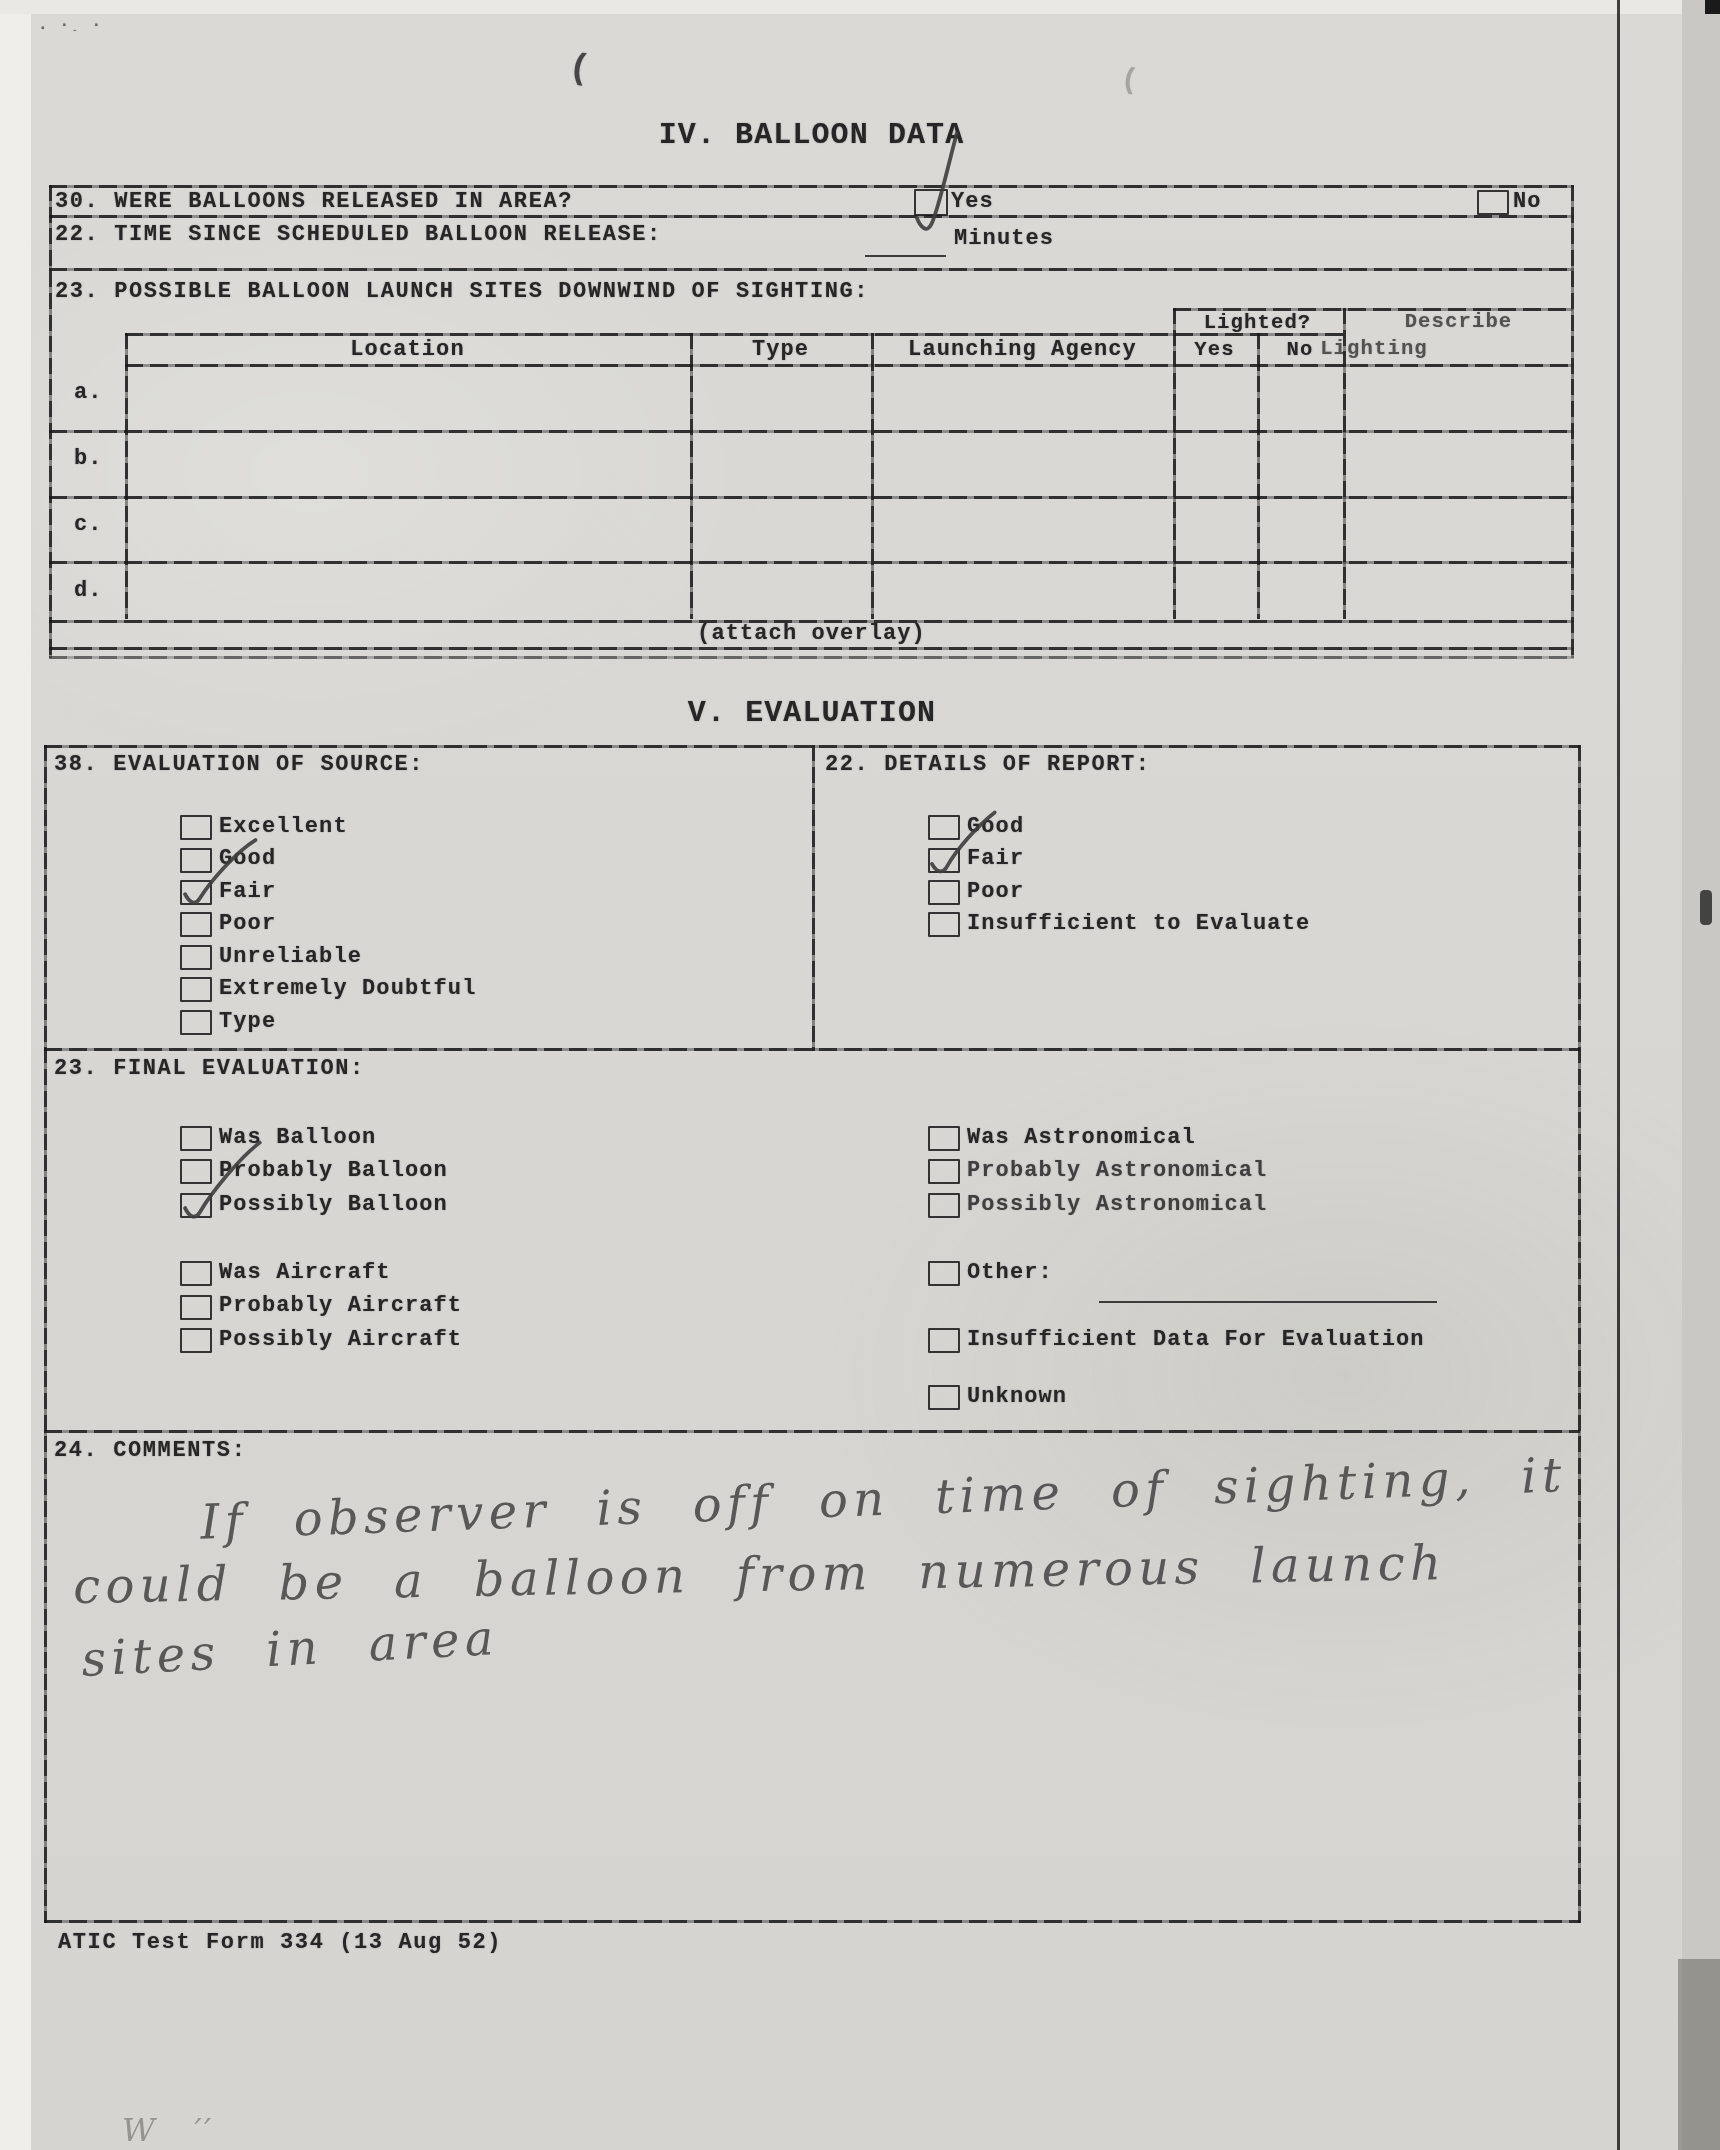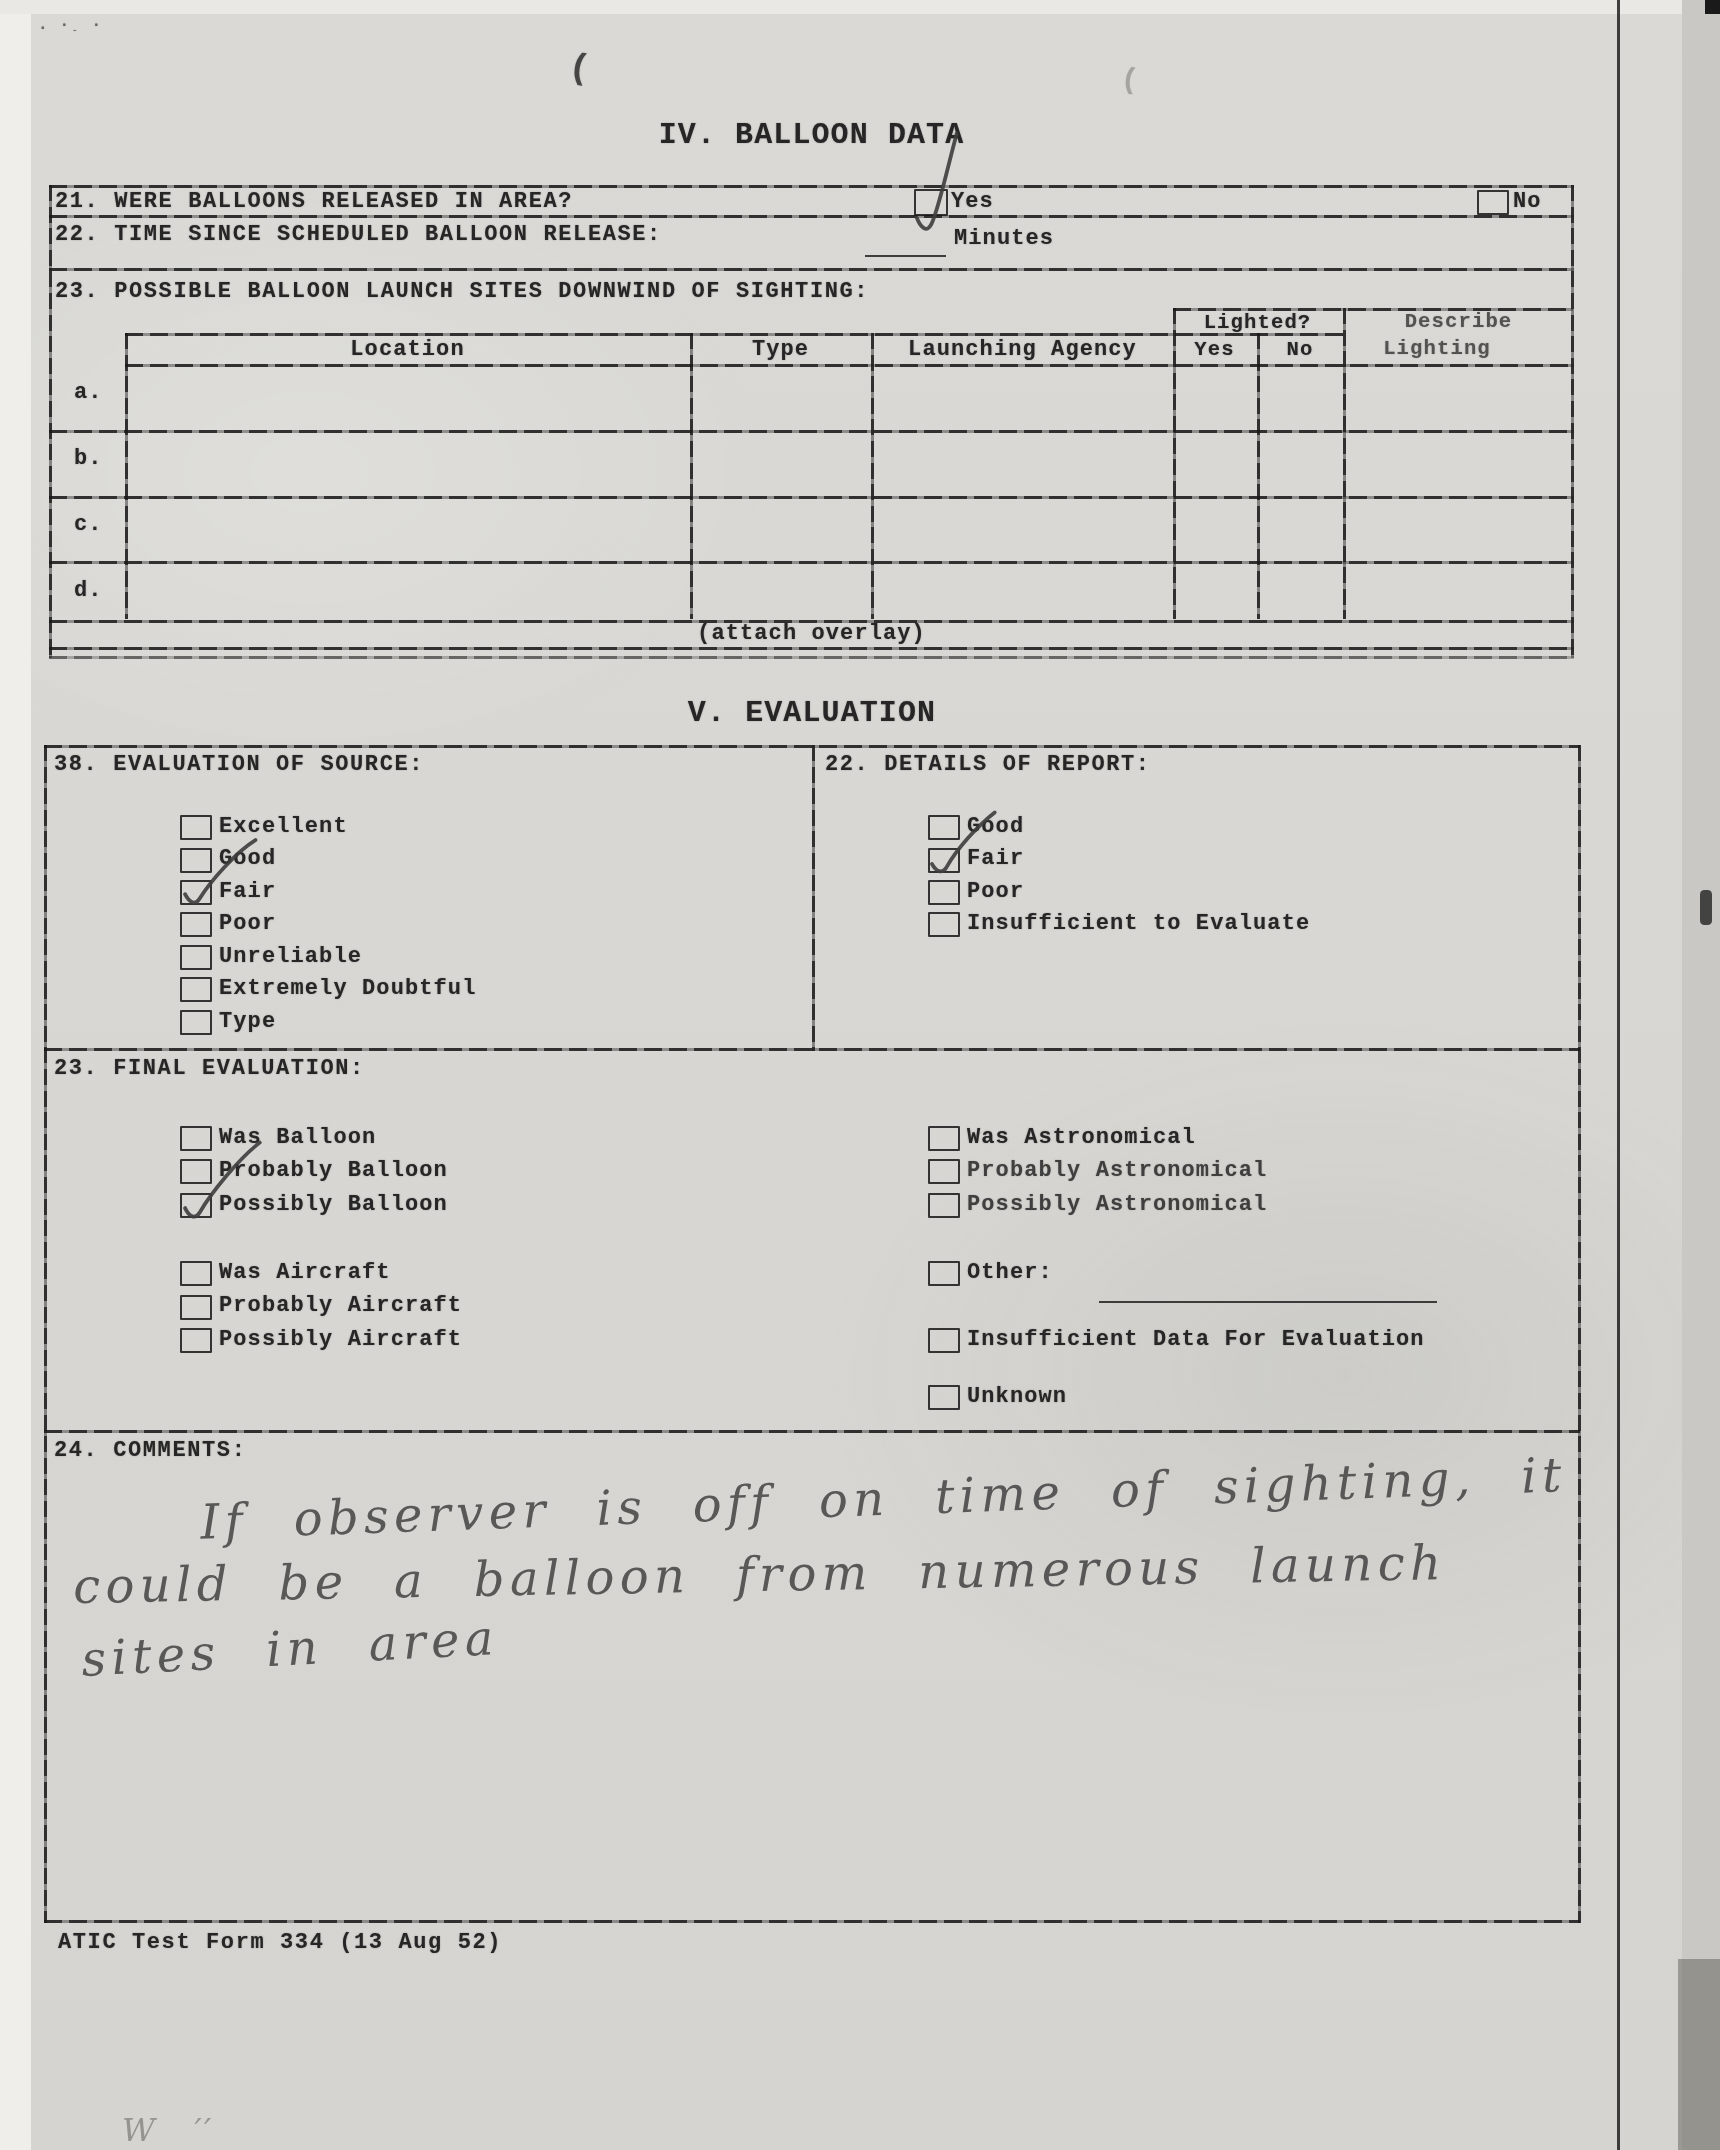--- a/index.html
+++ b/index.html
@@ -52,21 +52,21 @@
 <div class="tw sz46 ctr" style="left:49px;top:122px;width:1525px;">IV. BALLOON DATA</div>
 
 <div class="hl" style="left:49px;top:185px;width:1525px;"></div>
 <div class="hl" style="left:49px;top:215px;width:1525px;"></div>
 <div class="hl" style="left:49px;top:268px;width:1525px;"></div>
 <div class="vl" style="left:49px;top:185px;height:473px;"></div>
 <div class="vl" style="left:1571px;top:185px;height:473px;"></div>
 <div class="hl" style="left:49px;top:647px;width:1525px;"></div>
 <div class="hl" style="left:49px;top:656px;width:1525px;opacity:.6;"></div>
 
-<div class="tw sz41 ls3" style="left:55px;top:189px;">21. WERE BALLOONS RELEASED IN AREA?</div>
+<div class="tw sz41 ls3" style="left:55px;top:189px;">30. WERE BALLOONS RELEASED IN AREA?</div>
 <span class="cb big" style="left:914px;top:189px;"></span>
 <div class="tw sz41" style="left:951px;top:189px;">Yes</div>
 <span class="cb" style="left:1477px;top:190px;"></span>
 <div class="tw sz41" style="left:1513px;top:189px;">No</div>
 
 <div class="tw sz41 ls3" style="left:55px;top:222px;">22. TIME SINCE SCHEDULED BALLOON RELEASE:</div>
 <div class="blank" style="left:865px;top:235px;width:81px;height:19.5px;"></div>
 <div class="tw sz41" style="left:954px;top:226px;">Minutes</div>
 
 <div class="tw sz41 ls3" style="left:55px;top:279px;">23. POSSIBLE BALLOON LAUNCH SITES DOWNWIND OF SIGHTING:</div>
@@ -85,21 +85,21 @@
 <div class="vl" style="left:1257px;top:333px;height:286px;"></div>
 <div class="vl" style="left:1343px;top:308px;height:311px;"></div>
 
 <div class="tw sz41 ctr" style="left:125px;top:337px;width:565px;">Location</div>
 <div class="tw sz41 ctr" style="left:690px;top:337px;width:181px;">Type</div>
 <div class="tw sz41 ctr" style="left:871px;top:337px;width:303px;">Launching Agency</div>
 <div class="tw sz38 ctr" style="left:1173px;top:311px;width:169px;">Lighted?</div>
 <div class="tw sz38 ctr" style="left:1173px;top:338px;width:83px;">Yes</div>
 <div class="tw sz38 ctr" style="left:1257px;top:338px;width:86px;">No</div>
 <div class="tw sz38 ctr" style="left:1343px;top:310px;width:231px;opacity:.75;">Describe</div>
-<div class="tw sz38 ctr" style="left:1343px;top:337px;width:188px;opacity:.75;">Lighting</div>
+<div class="tw sz38 ctr" style="left:1280px;top:337px;width:188px;opacity:.75;">Lighting</div>
 
 <div class="tw sz41" style="left:74px;top:380px;">a.</div>
 <div class="tw sz41" style="left:74px;top:446px;">b.</div>
 <div class="tw sz41" style="left:74px;top:512px;">c.</div>
 <div class="tw sz41" style="left:74px;top:578px;">d.</div>
 <div class="cell" style="left:128px;top:366px;width:560px;height:61px;"></div>
 <div class="cell" style="left:128px;top:433px;width:560px;height:60px;"></div>
 <div class="cell" style="left:128px;top:498px;width:560px;height:60px;"></div>
 <div class="cell" style="left:128px;top:564px;width:560px;height:53px;"></div>
 

